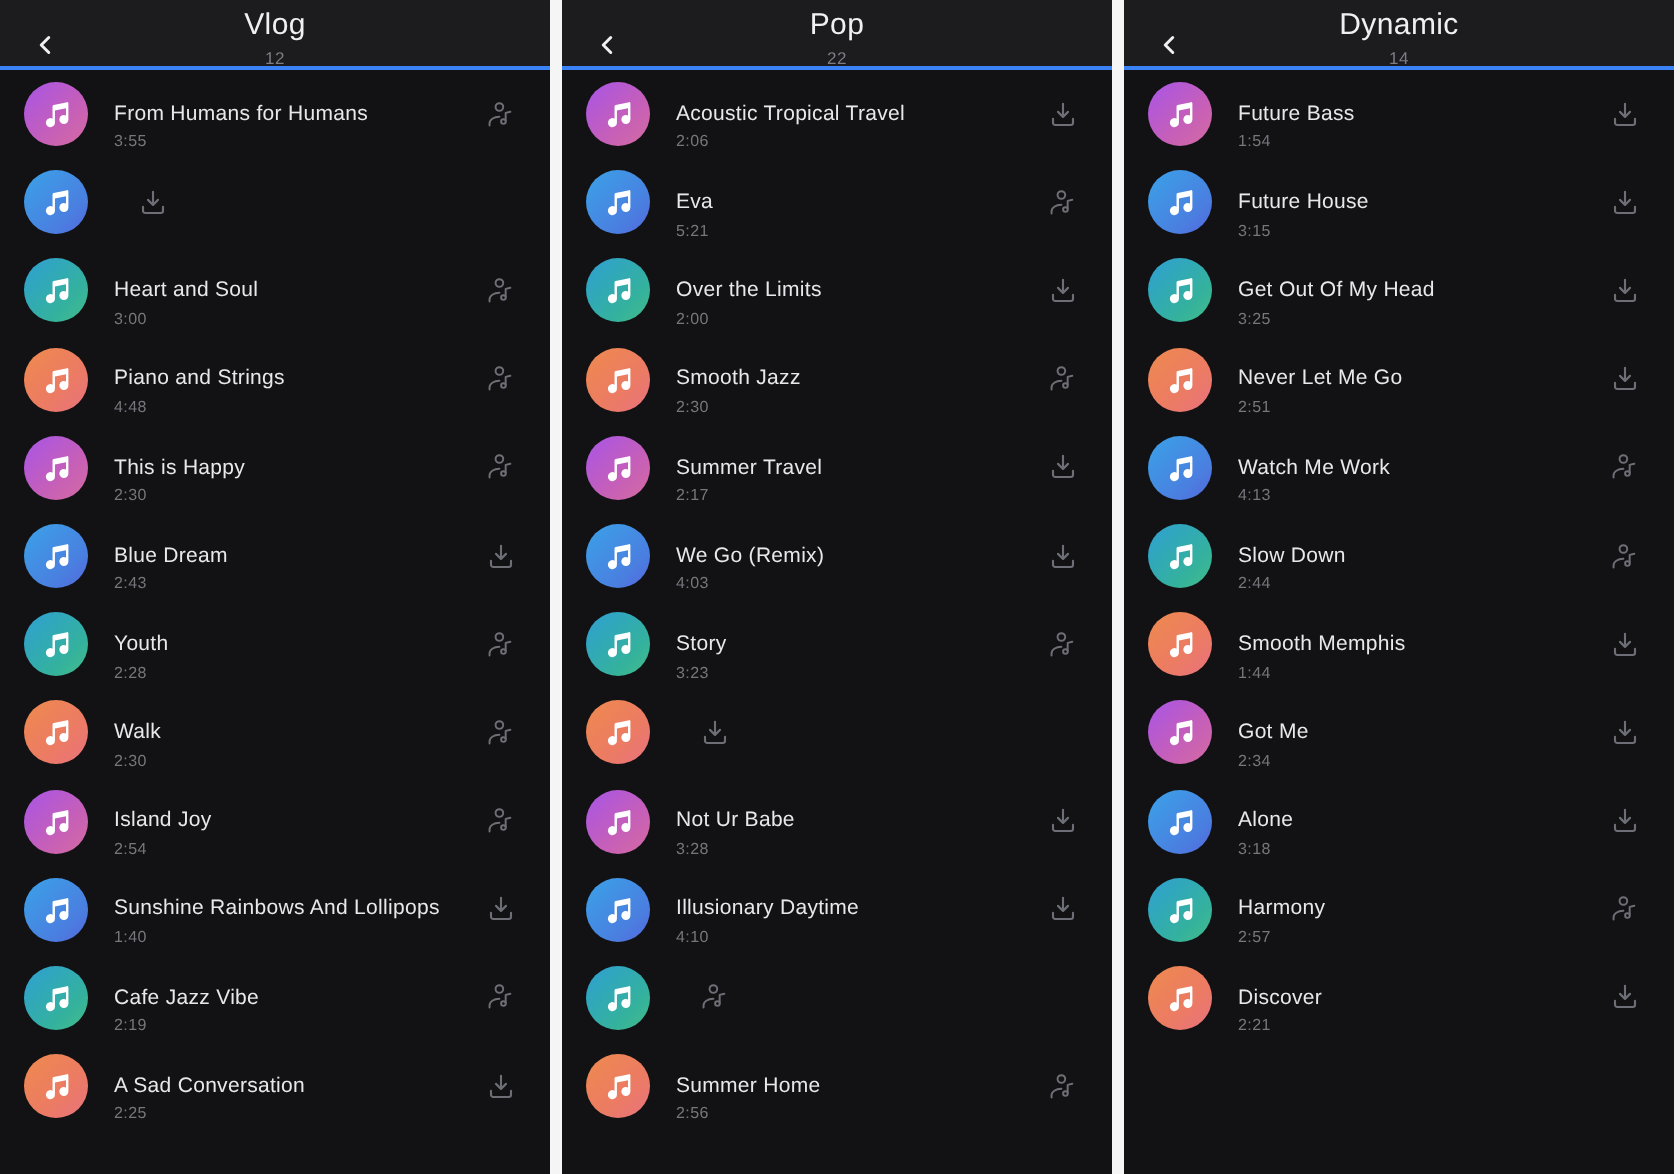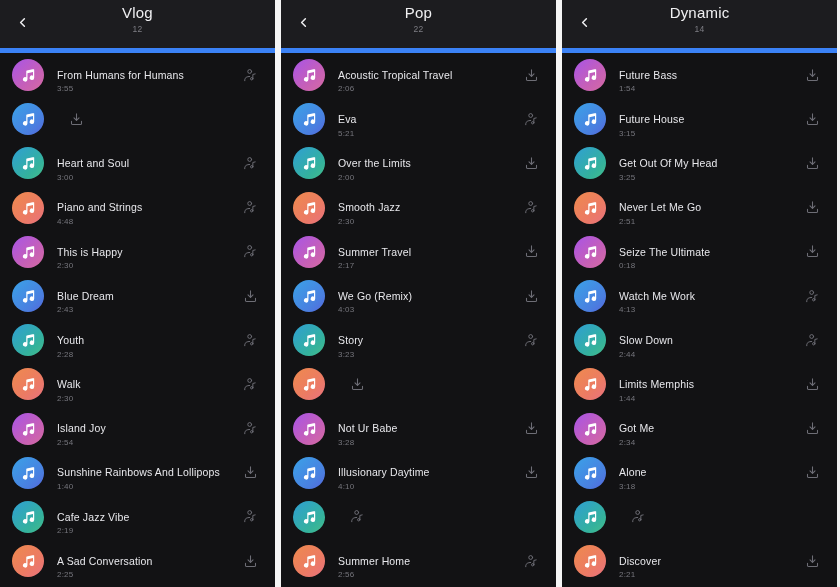--- a/index.html
+++ b/index.html
@@ -21,28 +21,28 @@
     height: 587px;
     background: #121214;
     position: relative;
     overflow: hidden;
     flex: 0 0 275px;
   }
   .panel-gap { flex: 0 0 6px; background: #f5f5f5; height: 587px; }
 
   
   .header {
-    height: 53px;
+    height: 35px;
     background: #1c1c1f;
     position: relative;
     display: flex;
     align-items: flex-start;
     justify-content: center;
     padding-top: 5px;
-    border-bottom: 5px solid #3b82f6;
+    border-bottom: 2px solid #3b82f6;
   }
   .back-btn {
     position: absolute;
     left: 8px;
     top: 8px;
     width: 28px;
     height: 28px;
     display: flex;
     align-items: center;
     justify-content: center;
@@ -744,40 +744,20 @@
           </div>
           <div class="track-action">
             <svg width="15" height="15" viewBox="0 0 24 24" fill="none" stroke="#6e6e76" stroke-width="1.7" stroke-linecap="round" stroke-linejoin="round">
               <path d="M12 3v10"></path>
               <polyline points="8 9.5 12 13.5 16 9.5"></polyline>
               <path d="M4 15v3.2a1.8 1.8 0 0 0 1.8 1.8h12.4a1.8 1.8 0 0 0 1.8-1.8V15"></path>
             </svg>
           </div>
         </div>
         <div class="track-row">
-          <div class="avatar av-purple">
-            <span>
-              <svg width="16" height="16" viewBox="0 0 24 24" fill="#ffffff">
-                <path d="M20.5 3.1 10.2 5.3c-.5.1-.8.5-.8 1v9.2a3.4 3.4 0 1 0 1.8 3V9.4l8.3-1.8v5.5a3.4 3.4 0 1 0 1.8 3V4.1c0-.7-.6-1.2-1.3-1z"></path>
-              </svg>
-            </span>
-          </div>
-          <div class="track-info">
-            <div class="track-title">Seize The Ultimate</div>
-            <div class="track-duration">0:18</div>
-          </div>
-          <div class="track-action">
-            <svg width="15" height="15" viewBox="0 0 24 24" fill="none" stroke="#6e6e76" stroke-width="1.7" stroke-linecap="round" stroke-linejoin="round">
-              <path d="M12 3v10"></path>
-              <polyline points="8 9.5 12 13.5 16 9.5"></polyline>
-              <path d="M4 15v3.2a1.8 1.8 0 0 0 1.8 1.8h12.4a1.8 1.8 0 0 0 1.8-1.8V15"></path>
-            </svg>
-          </div>
-        </div>
-        <div class="track-row">
           <div class="avatar av-blue">
             <span>
               <svg width="16" height="16" viewBox="0 0 24 24" fill="#ffffff">
                 <path d="M20.5 3.1 10.2 5.3c-.5.1-.8.5-.8 1v9.2a3.4 3.4 0 1 0 1.8 3V9.4l8.3-1.8v5.5a3.4 3.4 0 1 0 1.8 3V4.1c0-.7-.6-1.2-1.3-1z"></path>
               </svg>
             </span>
           </div>
           <div class="track-info">
             <div class="track-title">Watch Me Work</div>
             <div class="track-duration">4:13</div>
@@ -814,21 +794,21 @@
         </div>
         <div class="track-row">
           <div class="avatar av-orange">
             <span>
               <svg width="16" height="16" viewBox="0 0 24 24" fill="#ffffff">
                 <path d="M20.5 3.1 10.2 5.3c-.5.1-.8.5-.8 1v9.2a3.4 3.4 0 1 0 1.8 3V9.4l8.3-1.8v5.5a3.4 3.4 0 1 0 1.8 3V4.1c0-.7-.6-1.2-1.3-1z"></path>
               </svg>
             </span>
           </div>
           <div class="track-info">
-            <div class="track-title">Limits Memphis</div>
+            <div class="track-title">Smooth Memphis</div>
             <div class="track-duration">1:44</div>
           </div>
           <div class="track-action">
             <svg width="15" height="15" viewBox="0 0 24 24" fill="none" stroke="#6e6e76" stroke-width="1.7" stroke-linecap="round" stroke-linejoin="round">
               <path d="M12 3v10"></path>
               <polyline points="8 9.5 12 13.5 16 9.5"></polyline>
               <path d="M4 15v3.2a1.8 1.8 0 0 0 1.8 1.8h12.4a1.8 1.8 0 0 0 1.8-1.8V15"></path>
             </svg>
           </div>
         </div>
@@ -872,20 +852,24 @@
             </svg>
           </div>
         </div>
         <div class="track-row">
           <div class="avatar av-teal">
             <span>
               <svg width="16" height="16" viewBox="0 0 24 24" fill="#ffffff">
                 <path d="M20.5 3.1 10.2 5.3c-.5.1-.8.5-.8 1v9.2a3.4 3.4 0 1 0 1.8 3V9.4l8.3-1.8v5.5a3.4 3.4 0 1 0 1.8 3V4.1c0-.7-.6-1.2-1.3-1z"></path>
               </svg>
             </span>
+          </div>
+          <div class="track-info">
+            <div class="track-title">Harmony</div>
+            <div class="track-duration">2:57</div>
           </div>
           <div class="track-action">
             <svg width="16" height="15" viewBox="0 0 26 24" fill="none" stroke="#6e6e76" stroke-width="1.6" stroke-linecap="round" stroke-linejoin="round">
               <circle cx="12.5" cy="5.5" r="3.1"></circle>
               <path d="M4.5 20.5v-1.6c0-3.2 3.3-5.4 8-5.4"></path>
               <path d="M21.4 9.4 17.6 10.3v6.1"></path>
               <circle cx="15.8" cy="17.3" r="1.9"></circle>
             </svg>
           </div>
         </div>

